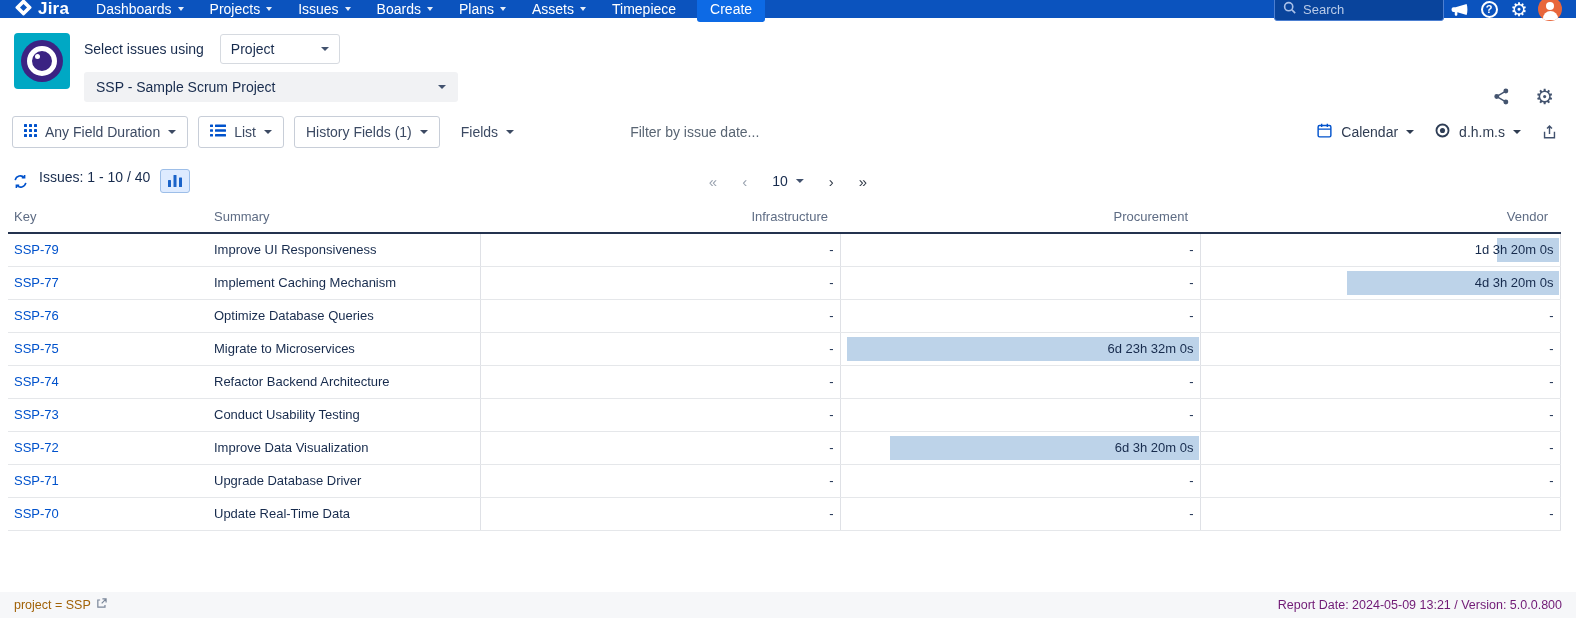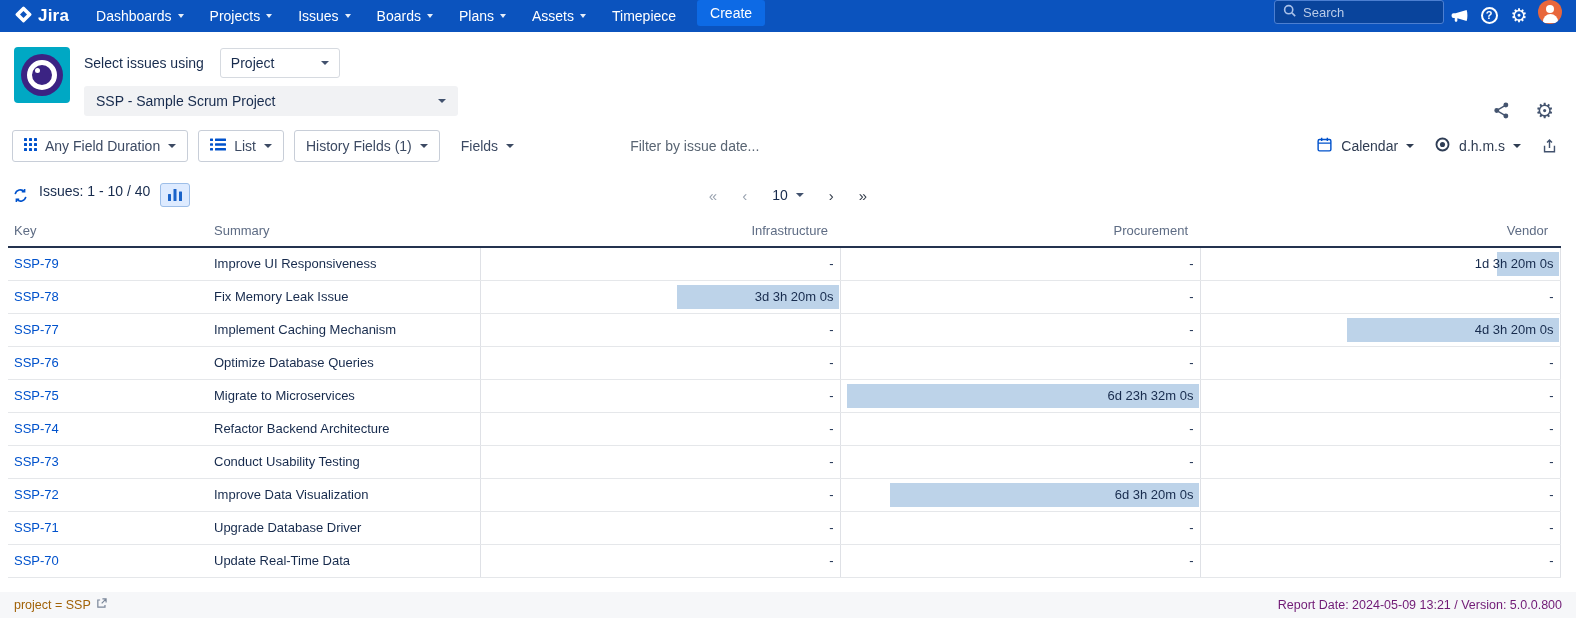--- a/index.html
+++ b/index.html
@@ -1,20 +1,20 @@
 <!DOCTYPE html>
 <html style="--nav-bg: #0B53BE; --create-bg: #0D6AE5; --accent: #0052CC; --bar-fill: #BDD3E9; --warning: #FF8B00; --avatar-bg: #E8663B; --app-logo-teal: #00A8C4; --app-logo-purple: #3B2383;"><head>
 <meta charset="utf-8">
 <style>
   *{box-sizing:border-box;margin:0;padding:0}
   html,body{width:1576px;height:618px}
   body{font-family:"Liberation Sans",sans-serif;background:#fff;color:#172B4D;font-size:14px;overflow:hidden;position:relative}
 
   
-  .topnav{height:32px;background:var(--nav-bg,#0B53BE);display:flex;padding:0 8px;color:#fff}
+  .topnav{height:18px;background:var(--nav-bg,#0B53BE);display:flex;align-items:center;padding:0 8px;color:#fff}
   .brand{display:flex;align-items:center;gap:5px;padding:0 14px 0 6px;cursor:pointer}
   .brand-text{font-size:17px;font-weight:bold;letter-spacing:.2px}
   .nav-items{display:flex;align-items:center;height:100%}
   .nav-item{display:flex;align-items:center;gap:6px;padding:0 13px;height:100%;font-size:14px;cursor:pointer;white-space:nowrap}
   .caret{width:0;height:0;border-left:4px solid transparent;border-right:4px solid transparent;border-top:4px solid currentColor;display:inline-block}
   .caret-sm{border-left-width:3.5px;border-right-width:3.5px;opacity:.9}
   .create-btn{background:var(--create-bg,#0D6AE5);color:#fff;border:none;border-radius:3px;font-size:14px;font-weight:500;height:26px;padding:0 13px;margin-left:8px;cursor:pointer;font-family:inherit}
   .nav-spacer{flex:1}
   .nav-search{display:flex;align-items:center;gap:7px;background:#09449C;border:1px solid #4C7FD1;border-radius:3px;height:24px;width:170px;padding:0 8px;}
   .nav-search input{background:transparent;border:none;outline:none;color:#fff;font-size:13px;width:120px;font-family:inherit}
@@ -305,27 +305,20 @@
   </thead>
   <tbody>
       <tr>
     <td><a class="key-link">SSP-79</a></td>
     <td class="c-summary">Improve UI Responsiveness</td>
     <td class="c-dur"><span class="dur-text">-</span></td>
     <td class="c-dur"><span class="dur-text">-</span></td>
     <td class="c-dur last"><div class="bar" style="width: 17%;"></div><span class="dur-text">1d 3h 20m 0s</span></td>
   </tr>
       <tr>
-    <td><a class="key-link">SSP-78</a></td>
-    <td class="c-summary">Fix Memory Leak Issue</td>
-    <td class="c-dur"><div class="bar" style="width: 45%;"></div><span class="dur-text">3d 3h 20m 0s</span></td>
-    <td class="c-dur"><span class="dur-text">-</span></td>
-    <td class="c-dur last"><span class="dur-text">-</span></td>
-  </tr>
-      <tr>
     <td><a class="key-link">SSP-77</a></td>
     <td class="c-summary">Implement Caching Mechanism</td>
     <td class="c-dur"><span class="dur-text">-</span></td>
     <td class="c-dur"><span class="dur-text">-</span></td>
     <td class="c-dur last"><div class="bar" style="width: 59%;"></div><span class="dur-text">4d 3h 20m 0s</span></td>
   </tr>
       <tr>
     <td><a class="key-link">SSP-76</a></td>
     <td class="c-summary">Optimize Database Queries</td>
     <td class="c-dur"><span class="dur-text">-</span></td>

